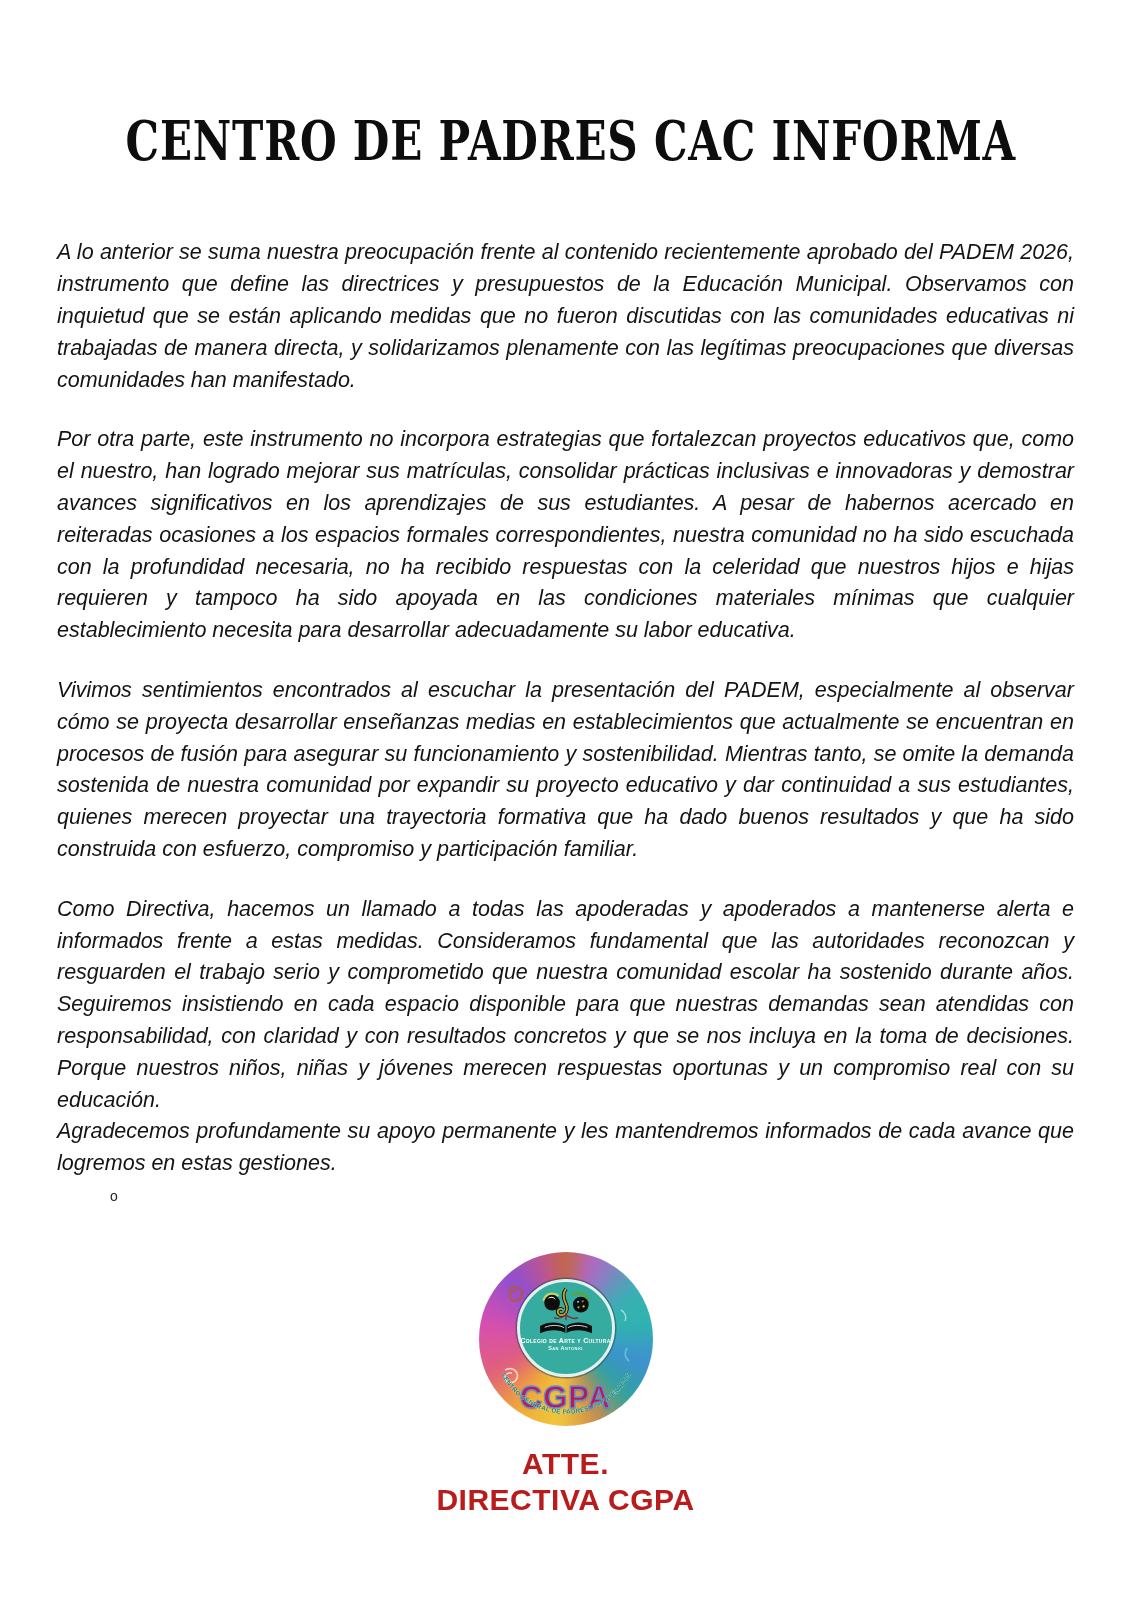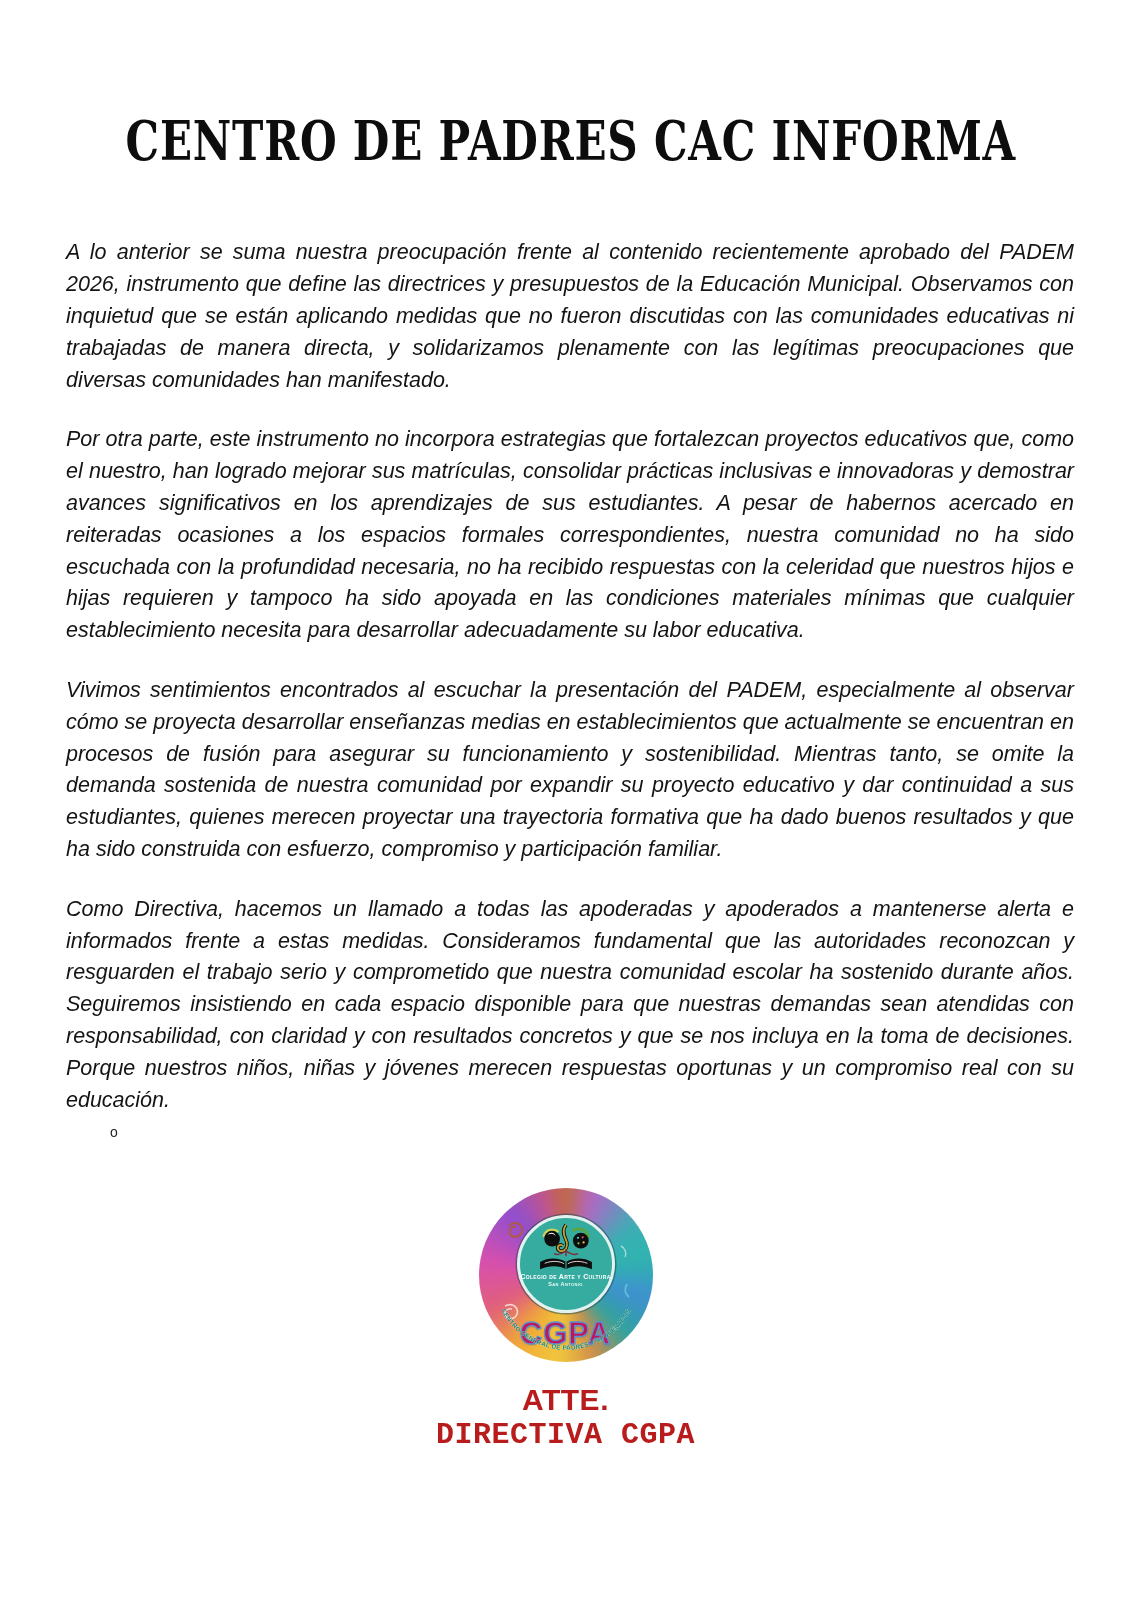--- a/index.html
+++ b/index.html
@@ -23,21 +23,21 @@
   }
   
   .letter{
     margin:66px 57px 0 57px;
     font-style:italic;
     font-size:21.5px;
     line-height:31.8px;
     text-align:justify;
     color:#141414;
   }
-  .letter p{margin:0 0 28px 9px;}
+  .letter p{margin:0 0 28px 0;}
   .letter p.para-last{margin-bottom:0;}
   .letter p.closing{margin:0;}
   .bullet-line{
     margin:6px 0 0 53px;
     font-style:normal;
     font-size:14px;
     line-height:20px;
     color:#222;
   }
   
@@ -85,34 +85,35 @@
     -webkit-text-stroke:1.3px #5b8fd6;
     text-shadow:0 1px 2px rgba(40,70,140,.45);
   }
   .logo-arc{position:absolute;inset:0;}
   
   .sig{
     text-align:center;font-weight:bold;font-style:normal;
     color:#b91c1c;letter-spacing:.5px;
   }
   .sig-1{margin-top:21px;font-size:30px;line-height:33px;}
-  .sig-2{margin-top:3px;font-size:30px;line-height:33px;font-family:Liberation Mono, monospace;}
+  .sig-2{margin-top:3px;font-size:30px;line-height:33px;}
 </style>
 </head>
 <body>
 
 <div class="title-row">
   <span class="doc-title">CENTRO DE PADRES CAC INFORMA</span>
 </div>
 
 <div class="letter">
   <p>A lo anterior se suma nuestra preocupación frente al contenido recientemente aprobado del PADEM 2026, instrumento que define las directrices y presupuestos de la Educación Municipal. Observamos con inquietud que se están aplicando medidas que no fueron discutidas con las comunidades educativas ni trabajadas de manera directa, y solidarizamos plenamente con las legítimas preocupaciones que diversas comunidades han manifestado.</p>
   <p>Por otra parte, este instrumento no incorpora estrategias que fortalezcan proyectos educativos que, como el nuestro, han logrado mejorar sus matrículas, consolidar prácticas inclusivas e innovadoras y demostrar avances significativos en los aprendizajes de sus estudiantes. A pesar de habernos acercado en reiteradas ocasiones a los espacios formales correspondientes, nuestra comunidad no ha sido escuchada con la profundidad necesaria, no ha recibido respuestas con la celeridad que nuestros hijos e hijas requieren y tampoco ha sido apoyada en las condiciones materiales mínimas que cualquier establecimiento necesita para desarrollar adecuadamente su labor educativa.</p>
   <p>Vivimos sentimientos encontrados al escuchar la presentación del PADEM, especialmente al observar cómo se proyecta desarrollar enseñanzas medias en establecimientos que actualmente se encuentran en procesos de fusión para asegurar su funcionamiento y sostenibilidad. Mientras tanto, se omite la demanda sostenida de nuestra comunidad por expandir su proyecto educativo y dar continuidad a sus estudiantes, quienes merecen proyectar una trayectoria formativa que ha dado buenos resultados y que ha sido construida con esfuerzo, compromiso y participación familiar.</p>
   <p class="para-last">Como Directiva, hacemos un llamado a todas las apoderadas y apoderados a mantenerse alerta e informados frente a estas medidas. Consideramos fundamental que las autoridades reconozcan y resguarden el trabajo serio y comprometido que nuestra comunidad escolar ha sostenido durante años. Seguiremos insistiendo en cada espacio disponible para que nuestras demandas sean atendidas con responsabilidad, con claridad y con resultados concretos y que se nos incluya en la toma de decisiones. Porque nuestros niños, niñas y jóvenes merecen respuestas oportunas y un compromiso real con su educación.</p>
+  <p class="closing">Agradecemos profundamente su apoyo permanente y les mantendremos informados de cada avance que logremos en estas gestiones.</p>
   <div class="bullet-line">o</div>
 </div>
 
 <div class="logo-row">
   <div class="logo">
     <div class="logo-bg"></div>
 
     
     <svg class="logo-decor" width="174" height="174" viewBox="0 0 174 174">
       <path d="M30 38 c6 -6 14 -2 13 5 c-1 6 -9 8 -12 3 c-2 -4 2 -8 6 -7" fill="none" stroke="#b25c24" stroke-width="2" opacity="0.8"></path>

